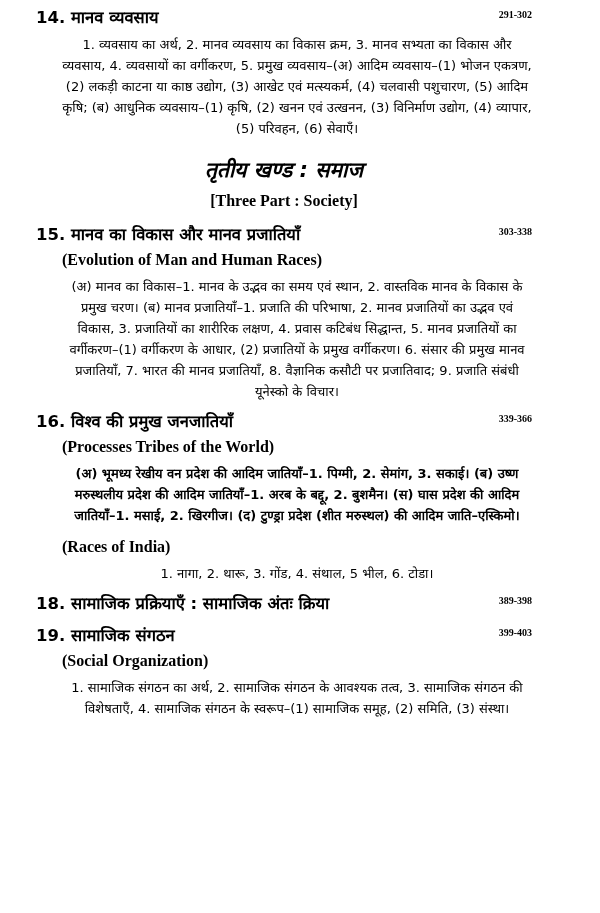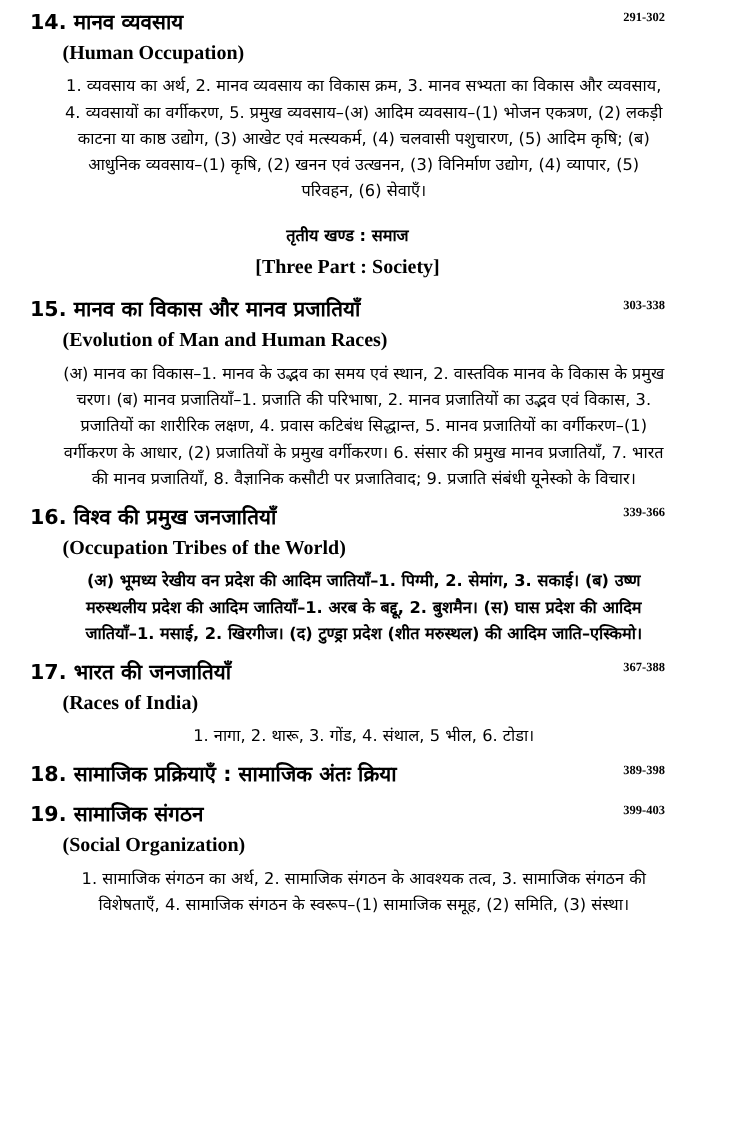--- a/index.html
+++ b/index.html
@@ -9,21 +9,21 @@
   }
   body {
     width: 600px;
     height: 913px;
     font-family: "Liberation Serif", "DejaVu Serif", serif;
     color: #000000;
     position: relative;
     overflow: hidden;
   }
   .page {
-    padding: 6px 24px 0 24px;
+    padding: 6px 24px 0 36px;
     box-sizing: border-box;
     width: 556px;
   }
   
   .entry {
     position: relative;
     margin-bottom: 2px;
   }
   .entry-head {
     display: flex;
@@ -68,22 +68,23 @@
   .gap-sm { height: 6px; }
 
   
   .section-break {
     text-align: center;
     margin: 16px 0 10px 0;
   }
   .section-break .hindi {
     font-family: "DejaVu Sans", "Liberation Sans", sans-serif;
     font-weight: bold;
-    font-size: 13px;
+    font-size: 21px;
     line-height: 1.5;
+    font-style: italic;
   }
   .section-break .english {
     font-family: "Liberation Serif", "DejaVu Serif", serif;
     font-weight: bold;
     font-size: 16px;
     line-height: 1.5;
     margin-top: 2px;
   }
 </style>
 </head>
@@ -92,21 +93,20 @@
 <div class="page">
 
   <div class="entry">
     <div class="entry-head">
       <div class="entry-title">
         <span>14.</span>
         <span>मानव व्यवसाय</span>
       </div>
       <div class="entry-pages">291-302</div>
     </div>
-    <div class="entry-sub">(Human Occupation)</div>
     <div class="entry-body">1. व्यवसाय का अर्थ, 2. मानव व्यवसाय का विकास क्रम, 3. मानव सभ्यता का विकास और व्यवसाय, 4. व्यवसायों का वर्गीकरण, 5. प्रमुख व्यवसाय–(अ) आदिम व्यवसाय–(1) भोजन एकत्रण, (2) लकड़ी काटना या काष्ठ उद्योग, (3) आखेट एवं मत्स्यकर्म, (4) चलवासी पशुचारण, (5) आदिम कृषि; (ब) आधुनिक व्यवसाय–(1) कृषि, (2) खनन एवं उत्खनन, (3) विनिर्माण उद्योग, (4) व्यापार, (5) परिवहन, (6) सेवाएँ।</div>
   </div>
 
   <div class="section-break">
     <div class="hindi">तृतीय खण्ड : समाज</div>
     <div class="english">[Three Part : Society]</div>
   </div>
 
   <div class="entry">
     <div class="entry-head">
@@ -123,34 +123,27 @@
   <div class="gap-sm"></div>
 
   <div class="entry">
     <div class="entry-head">
       <div class="entry-title">
         <span>16.</span>
         <span>विश्व की प्रमुख जनजातियाँ</span>
       </div>
       <div class="entry-pages">339-366</div>
     </div>
-    <div class="entry-sub">(Occupation Tribes of the World)</div>
+    <div class="entry-sub">(Processes Tribes of the World)</div>
     <div class="entry-body bold-body">(अ) भूमध्य रेखीय वन प्रदेश की आदिम जातियाँ–1. पिग्मी, 2. सेमांग, 3. सकाई। (ब) उष्ण मरुस्थलीय प्रदेश की आदिम जातियाँ–1. अरब के बद्दू, 2. बुशमैन। (स) घास प्रदेश की आदिम जातियाँ–1. मसाई, 2. खिरगीज। (द) टुण्ड्रा प्रदेश (शीत मरुस्थल) की आदिम जाति–एस्किमो।</div>
   </div>
 
   <div class="gap-sm"></div>
 
   <div class="entry">
-    <div class="entry-head">
-      <div class="entry-title">
-        <span>17.</span>
-        <span>भारत की जनजातियाँ</span>
-      </div>
-      <div class="entry-pages">367-388</div>
-    </div>
     <div class="entry-sub">(Races of India)</div>
     <div class="entry-body">1. नागा, 2. थारू, 3. गोंड, 4. संथाल, 5 भील, 6. टोडा।</div>
   </div>
 
   <div class="gap-sm"></div>
 
   <div class="entry">
     <div class="entry-head">
       <div class="entry-title">
         <span>18.</span>

